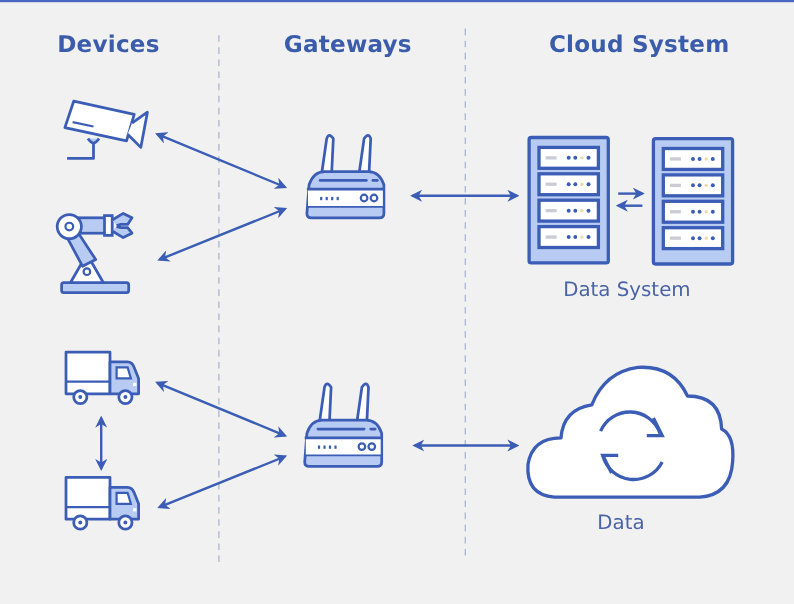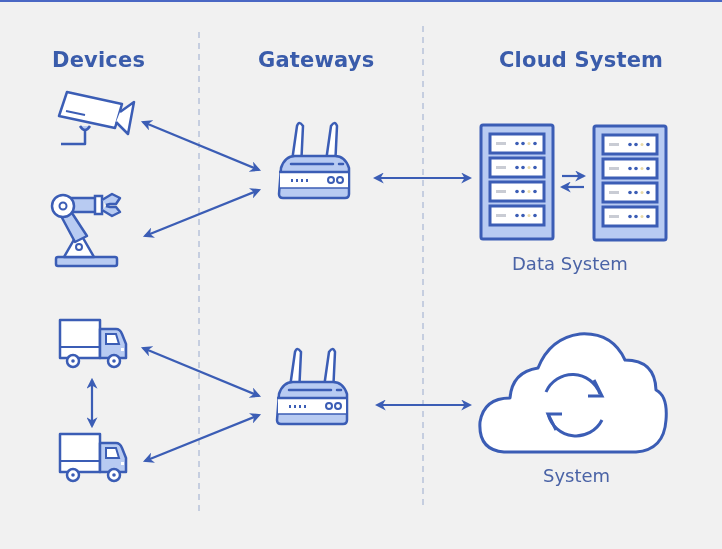--- a/index.html
+++ b/index.html
@@ -5,21 +5,21 @@
     html, body { margin: 0; padding: 0; }
     body {
       width: 722px; height: 549px; overflow: hidden;
       background: #f1f1f1;
       font-family: "DejaVu Sans", sans-serif;
       position: relative;
     }
     .topbar { position: absolute; left: 0; top: 0; width: 722px; height: 2px; background: #4a67c4; }
     .heading {
       position: absolute; top: 28px; font-size: 21px; font-weight: bold;
-      color: #3a5cab; letter-spacing: 0.2px; white-space: nowrap; margin-top: 20px;
+      color: #3a5cab; letter-spacing: 0.2px; white-space: nowrap;
     }
     .label {
       position: absolute; font-size: 18px; color: #4a63a6; white-space: nowrap;
     }
     svg.canvas { position: absolute; left: 0; top: 0; }
   </style>
 </head>
 <body>
 
 <div class="topbar"></div>
@@ -131,13 +131,13 @@
     <line x1="145" y1="236" x2="259" y2="190" marker-start="url(#ah)" marker-end="url(#ah)"></line>
     <line x1="375" y1="178" x2="470" y2="178" marker-start="url(#ah)" marker-end="url(#ah)"></line>
     <line x1="143" y1="348" x2="259" y2="396" marker-start="url(#ah)" marker-end="url(#ah)"></line>
     <line x1="145" y1="461" x2="259" y2="415" marker-start="url(#ah)" marker-end="url(#ah)"></line>
     <line x1="377" y1="405" x2="470" y2="405" marker-start="url(#ah)" marker-end="url(#ah)"></line>
     <line x1="92" y1="380" x2="92" y2="426" marker-start="url(#ah)" marker-end="url(#ah)"></line>
   </g>
 </svg>
 
 <div class="label" style="left:512px; top:253px;">Data System</div>
-<div class="label" style="left:543px; top:465px;">System</div>
+<div class="label" style="left:543px; top:465px;">Data</div>
 
 </body></html>

